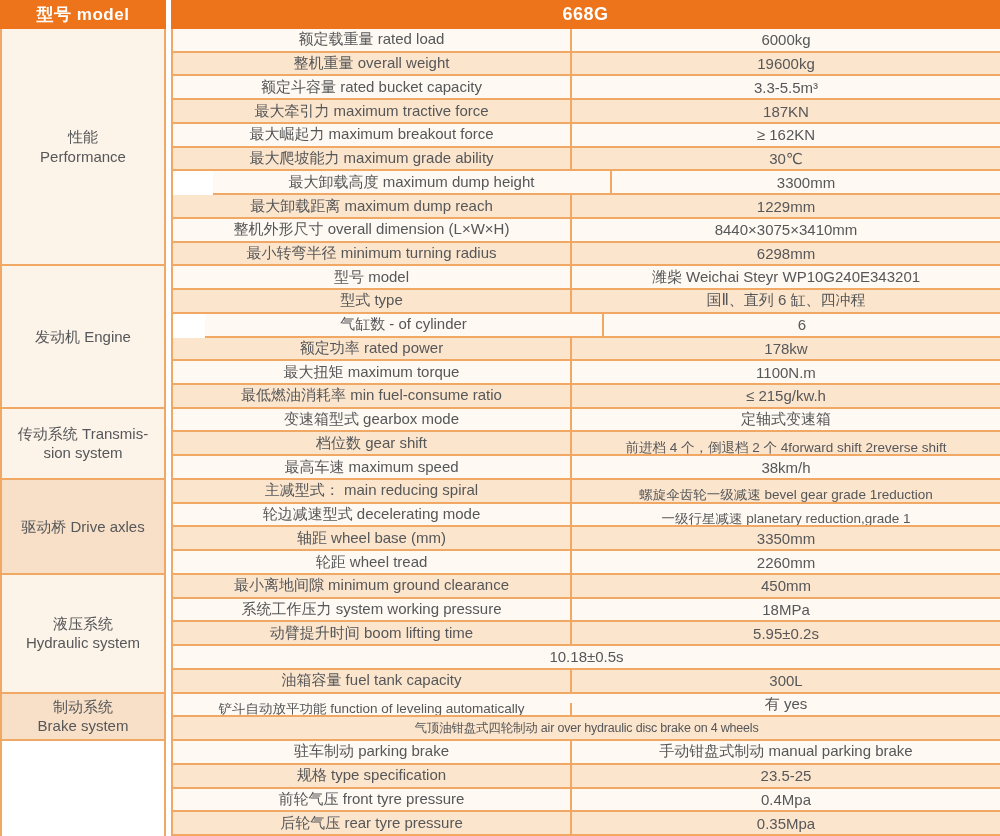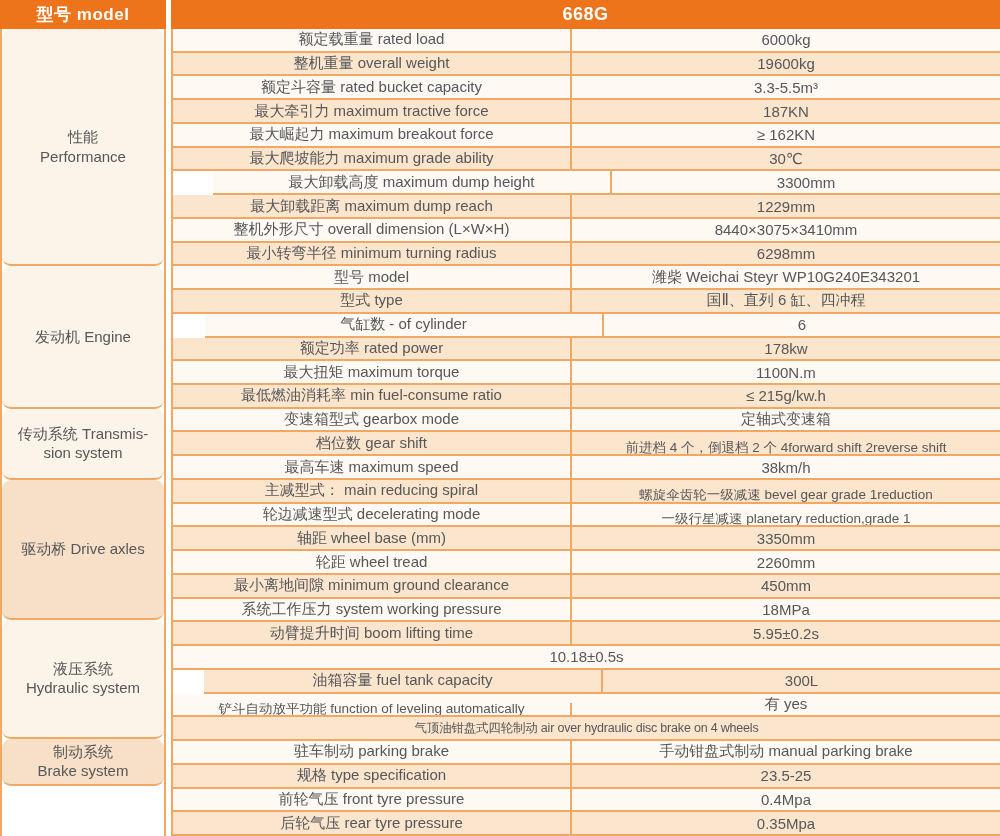--- a/index.html
+++ b/index.html
@@ -20,21 +20,21 @@
   .hdr{position:absolute;top:0;height:29px;background:var(--header-bg);color:var(--header-text);
        font-weight:bold;font-size:17px;display:flex;align-items:center;justify-content:center;
        letter-spacing:0.5px;}
   #hdr-left{left:0;width:166px;}
   #hdr-right{left:171px;width:829px;font-size:18px;}
 
   #left-col{position:absolute;left:0;top:29px;width:166px;height:807px;
             border-left:2px solid var(--border);border-right:2px solid var(--border);
             display:flex;flex-direction:column;}
   .sec{display:flex;flex-direction:column;align-items:center;justify-content:center;
-       border-bottom:2px solid var(--border);font-size:15px;line-height:1.3;text-align:center;border-radius:9px;}
+       border-bottom:2px solid var(--border);font-size:15px;line-height:1.3;text-align:center;}
 
   #body{position:absolute;left:171px;top:29px;width:829px;height:807px;
         border-left:2px solid var(--border);display:flex;flex-direction:column;}
   .row{display:flex;flex-direction:row;border-bottom:2px solid var(--border);
        flex:1 1 0;min-height:0;}
   .param{width:399px;border-right:2px solid var(--border);display:flex;align-items:center;
          justify-content:center;font-size:15px;white-space:nowrap;overflow:hidden;}
   .value{flex:1;display:flex;align-items:center;justify-content:center;font-size:15px;
          white-space:nowrap;overflow:hidden;}
   .fit-sm{font-size:13.5px;margin-top:9px;}
@@ -51,21 +51,21 @@
         <div>性能</div>
         <div>Performance</div>
       </div>
       <div class="sec" style="height: 142.412px; background: var(--sec-light);">
         <div>发动机 Engine</div>
       </div>
       <div class="sec" style="height: 71.2059px; background: var(--sec-light);">
         <div>传动系统 Transmis-</div>
         <div>sion system</div>
       </div>
-      <div class="sec" style="height: 140px; background: var(--sec-peach);">
+      <div class="sec" style="height: 95px; background: var(--sec-peach);">
         <div>驱动桥 Drive axles</div>
       </div>
       <div class="sec" style="height: 118.676px; background: var(--sec-light);">
         <div>液压系统</div>
         <div>Hydraulic system</div>
       </div>
       <div class="sec" style="height: 47.4706px; background: var(--sec-peach);">
         <div>制动系统</div>
         <div>Brake system</div>
       </div>
@@ -171,21 +171,21 @@
         <div class="param">系统工作压力 system working pressure</div>
         <div class="value">18MPa</div>
       </div>
       <div class="row" style="background: var(--row-peach);">
         <div class="param">动臂提升时间 boom lifting time</div>
         <div class="value">5.95±0.2s</div>
       </div>
       <div class="row" style="background: var(--row-light);">
         <div class="value">10.18±0.5s</div>
       </div>
-      <div class="row" style="background: var(--row-peach); margin-left: 31px;">
+      <div class="row" style="background: var(--row-peach);">
         <div class="param">油箱容量  fuel tank capacity</div>
         <div class="value">300L</div>
       </div>
       <div class="row" style="background: var(--row-light);">
         <div class="param fit-sm">铲斗自动放平功能 function of leveling automatically</div>
         <div class="value">有 yes</div>
       </div>
       <div class="row" style="background: var(--row-peach);">
         <div class="value fit-xs">气顶油钳盘式四轮制动 air over hydraulic disc brake on 4 wheels</div>
       </div>

